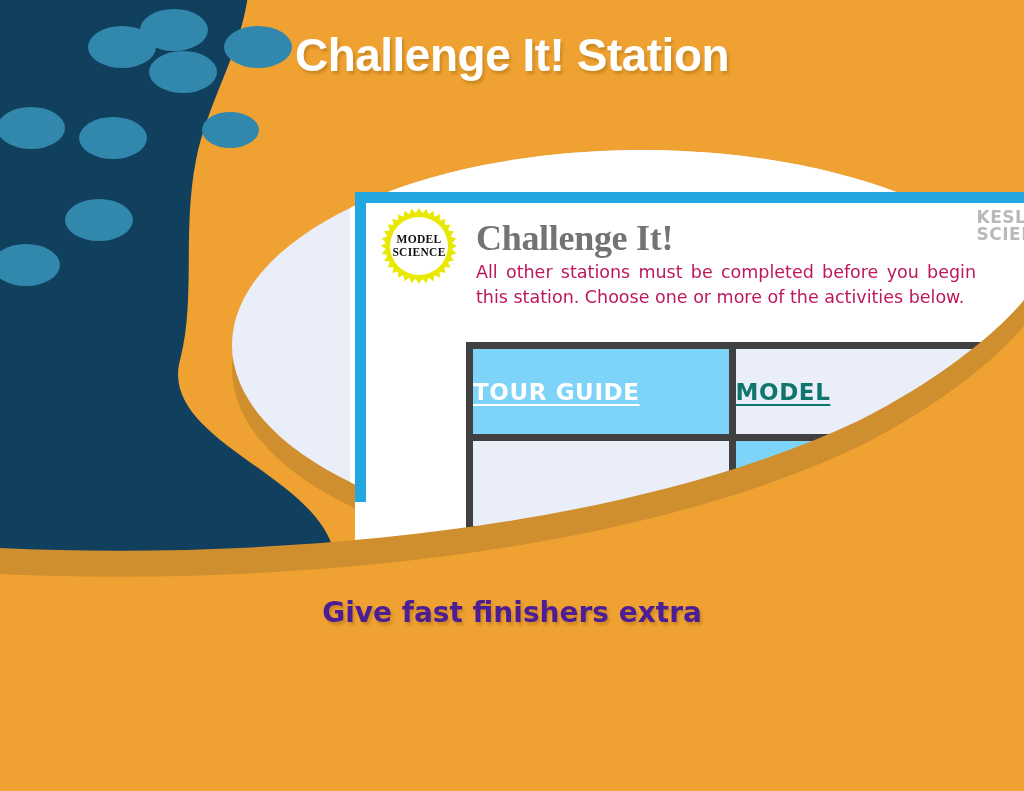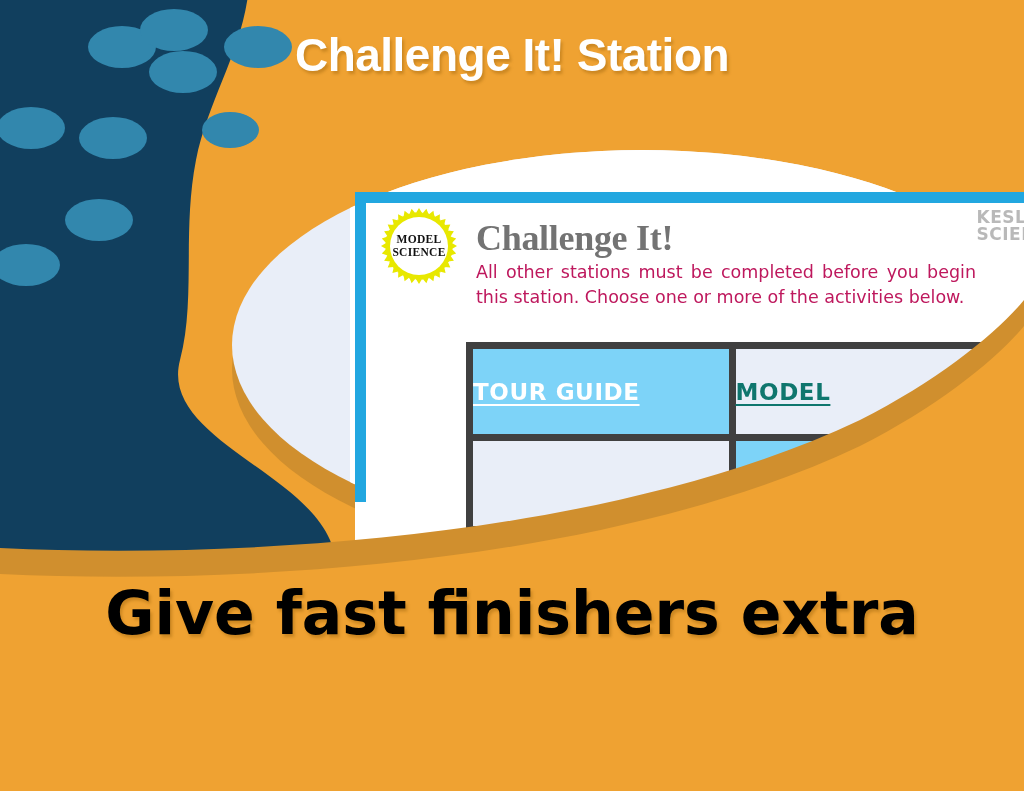--- a/index.html
+++ b/index.html
@@ -25,23 +25,23 @@
     color:#ffffff;
     text-shadow:2px 3px 3px rgba(150,96,10,0.40);
     z-index:40;
     white-space:nowrap;
   }
   .title-bottom{
     position:absolute;left:0;right:0;top:585px;
     text-align:center;
     font-family:"DejaVu Sans","Liberation Sans",sans-serif;
     font-weight:bold;
-    font-size:60px;
+    font-size:28px;
     line-height:56px;
-    color:#000000;
+    color:#4c1d95;
     text-shadow:2px 3px 3px rgba(150,96,10,0.40);
     z-index:40;
   }
   .title-bottom span{display:block;}
 
   
   .oval-wrap{position:absolute;left:0;top:0;width:1024px;height:791px;z-index:10;}
 
   .oval-shadow{
     position:absolute;

